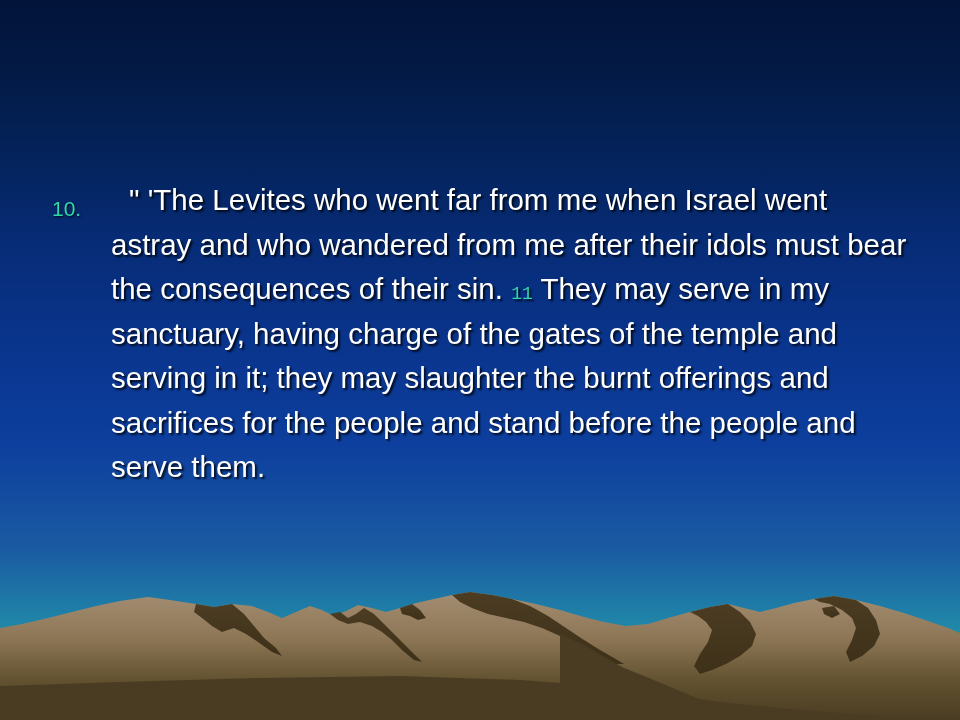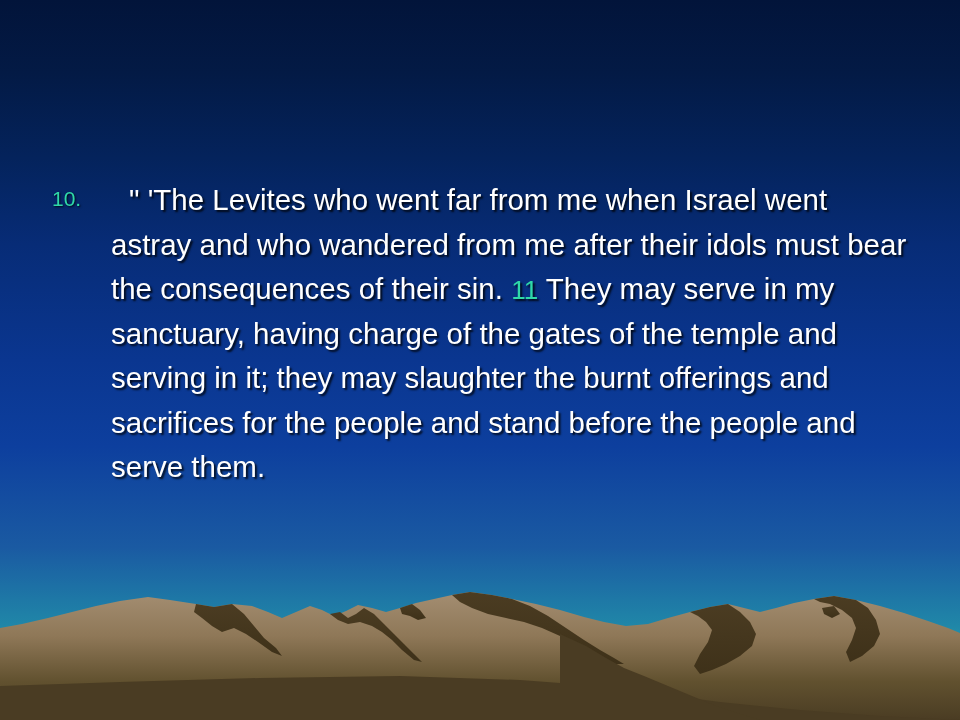--- a/index.html
+++ b/index.html
@@ -77,41 +77,42 @@
   }
 
   .list-item {
     position: relative;
     padding-left: 63px;
   }
 
   .list-marker {
     position: absolute;
     left: 4px;
-    top: 10px;
+    top: 20px;
     color: #2fd9a8;
     font-size: 21px;
     line-height: 1;
     text-shadow: 1px 1px 2px rgba(0,0,0,0.8);
     text-align: right;
   }
 
   .body-text {
     color: #ffffff;
     font-size: 29.5px;
     line-height: 44.5px;
     text-shadow: 2px 2px 2px rgba(0,0,0,0.8);
     text-indent: 18px;
   }
 
   .verse-num {
     color: #2fd9a8;
-    font-size: 26px;
+    font-size: 18px;
     line-height: 1;
     vertical-align: baseline;
+    font-family: Liberation Mono, monospace;
   }
 </style>
 </head>
 <body>
 
 <div id="slide">
 
   <div id="horizon-glow"></div>
 
   <svg id="mountains" viewBox="0 0 960 130" preserveAspectRatio="none">

